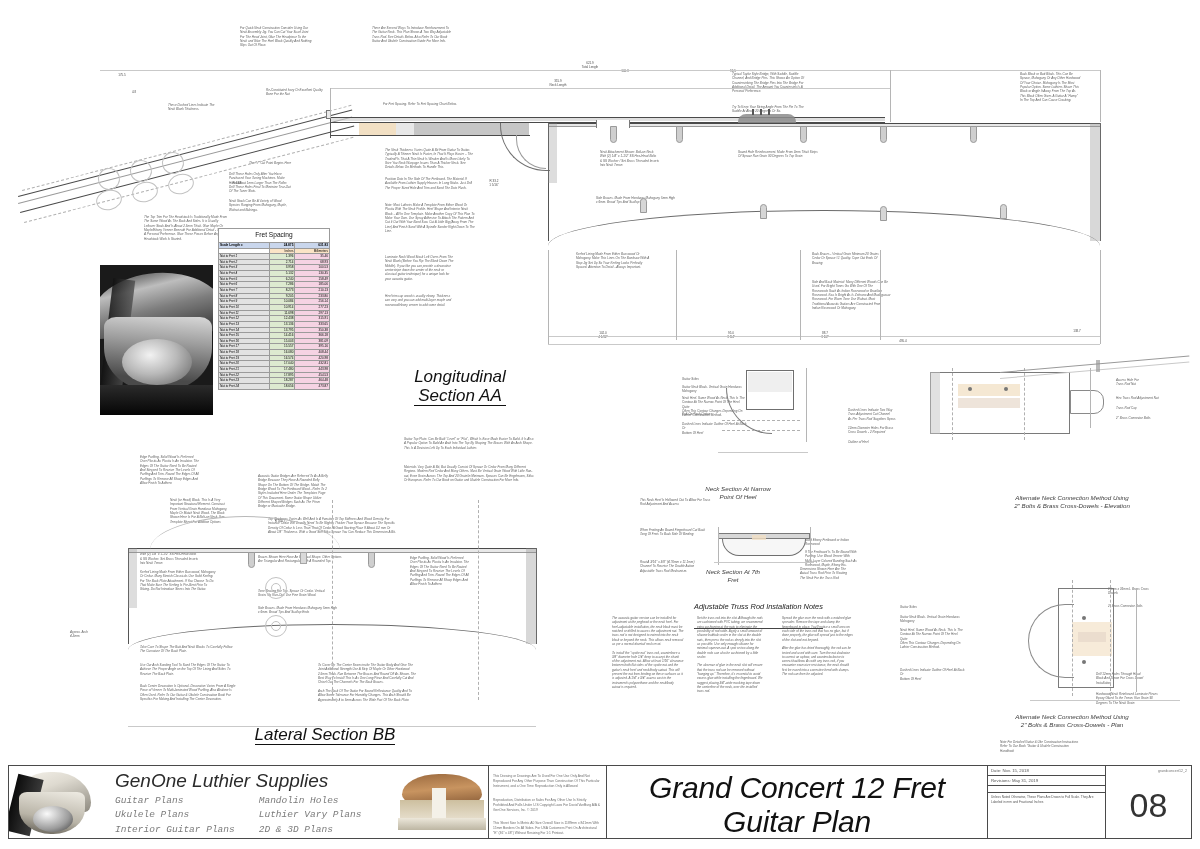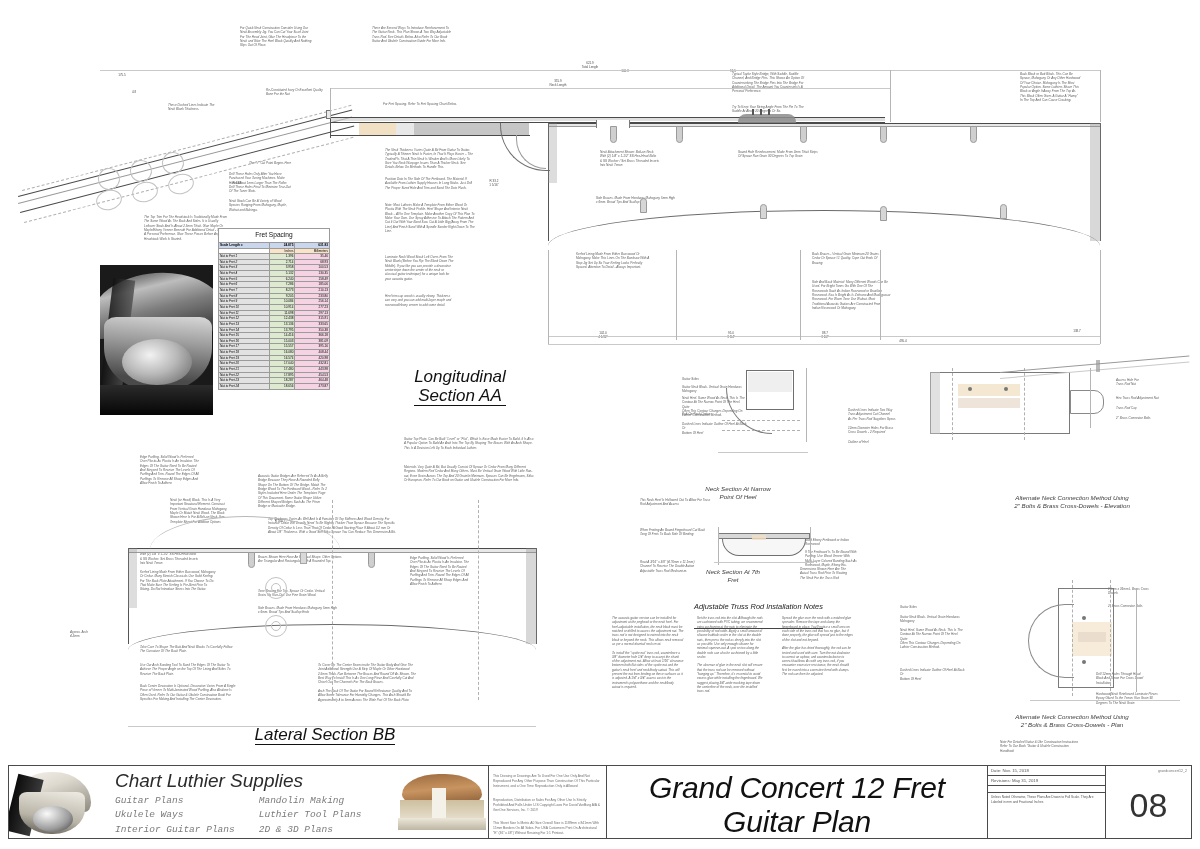--- a/index.html
+++ b/index.html
@@ -783,30 +783,30 @@
   <div id="titleblock">
 
     <div id="tb-logo">
       <div class="lg-img">
         <div class="a1"></div>
         <div class="a3"></div>
         <div class="a2"></div>
         <div class="a4"></div>
       </div>
       <div class="lg-txt">
-        <div class="brand">Chart Luthier Supplies</div>
+        <div class="brand">GenOne Luthier Supplies</div>
         <div class="plist">
           <div>
             <div>Guitar Plans</div>
-            <div>Ukulele Ways</div>
+            <div>Ukulele Plans</div>
             <div>Interior Guitar Plans</div>
           </div>
           <div class="col2">
-            <div>Mandolin Making</div>
-            <div>Luthier Tool Plans</div>
+            <div>Mandolin Holes</div>
+            <div>Luthier Vary Plans</div>
             <div>2D &amp; 3D Plans</div>
           </div>
         </div>
       </div>
       <div class="lg-photo">
         <div class="b1"></div>
         <div class="b2"></div>
         <div class="b3"></div>
         <div class="b4"></div>
       </div>

